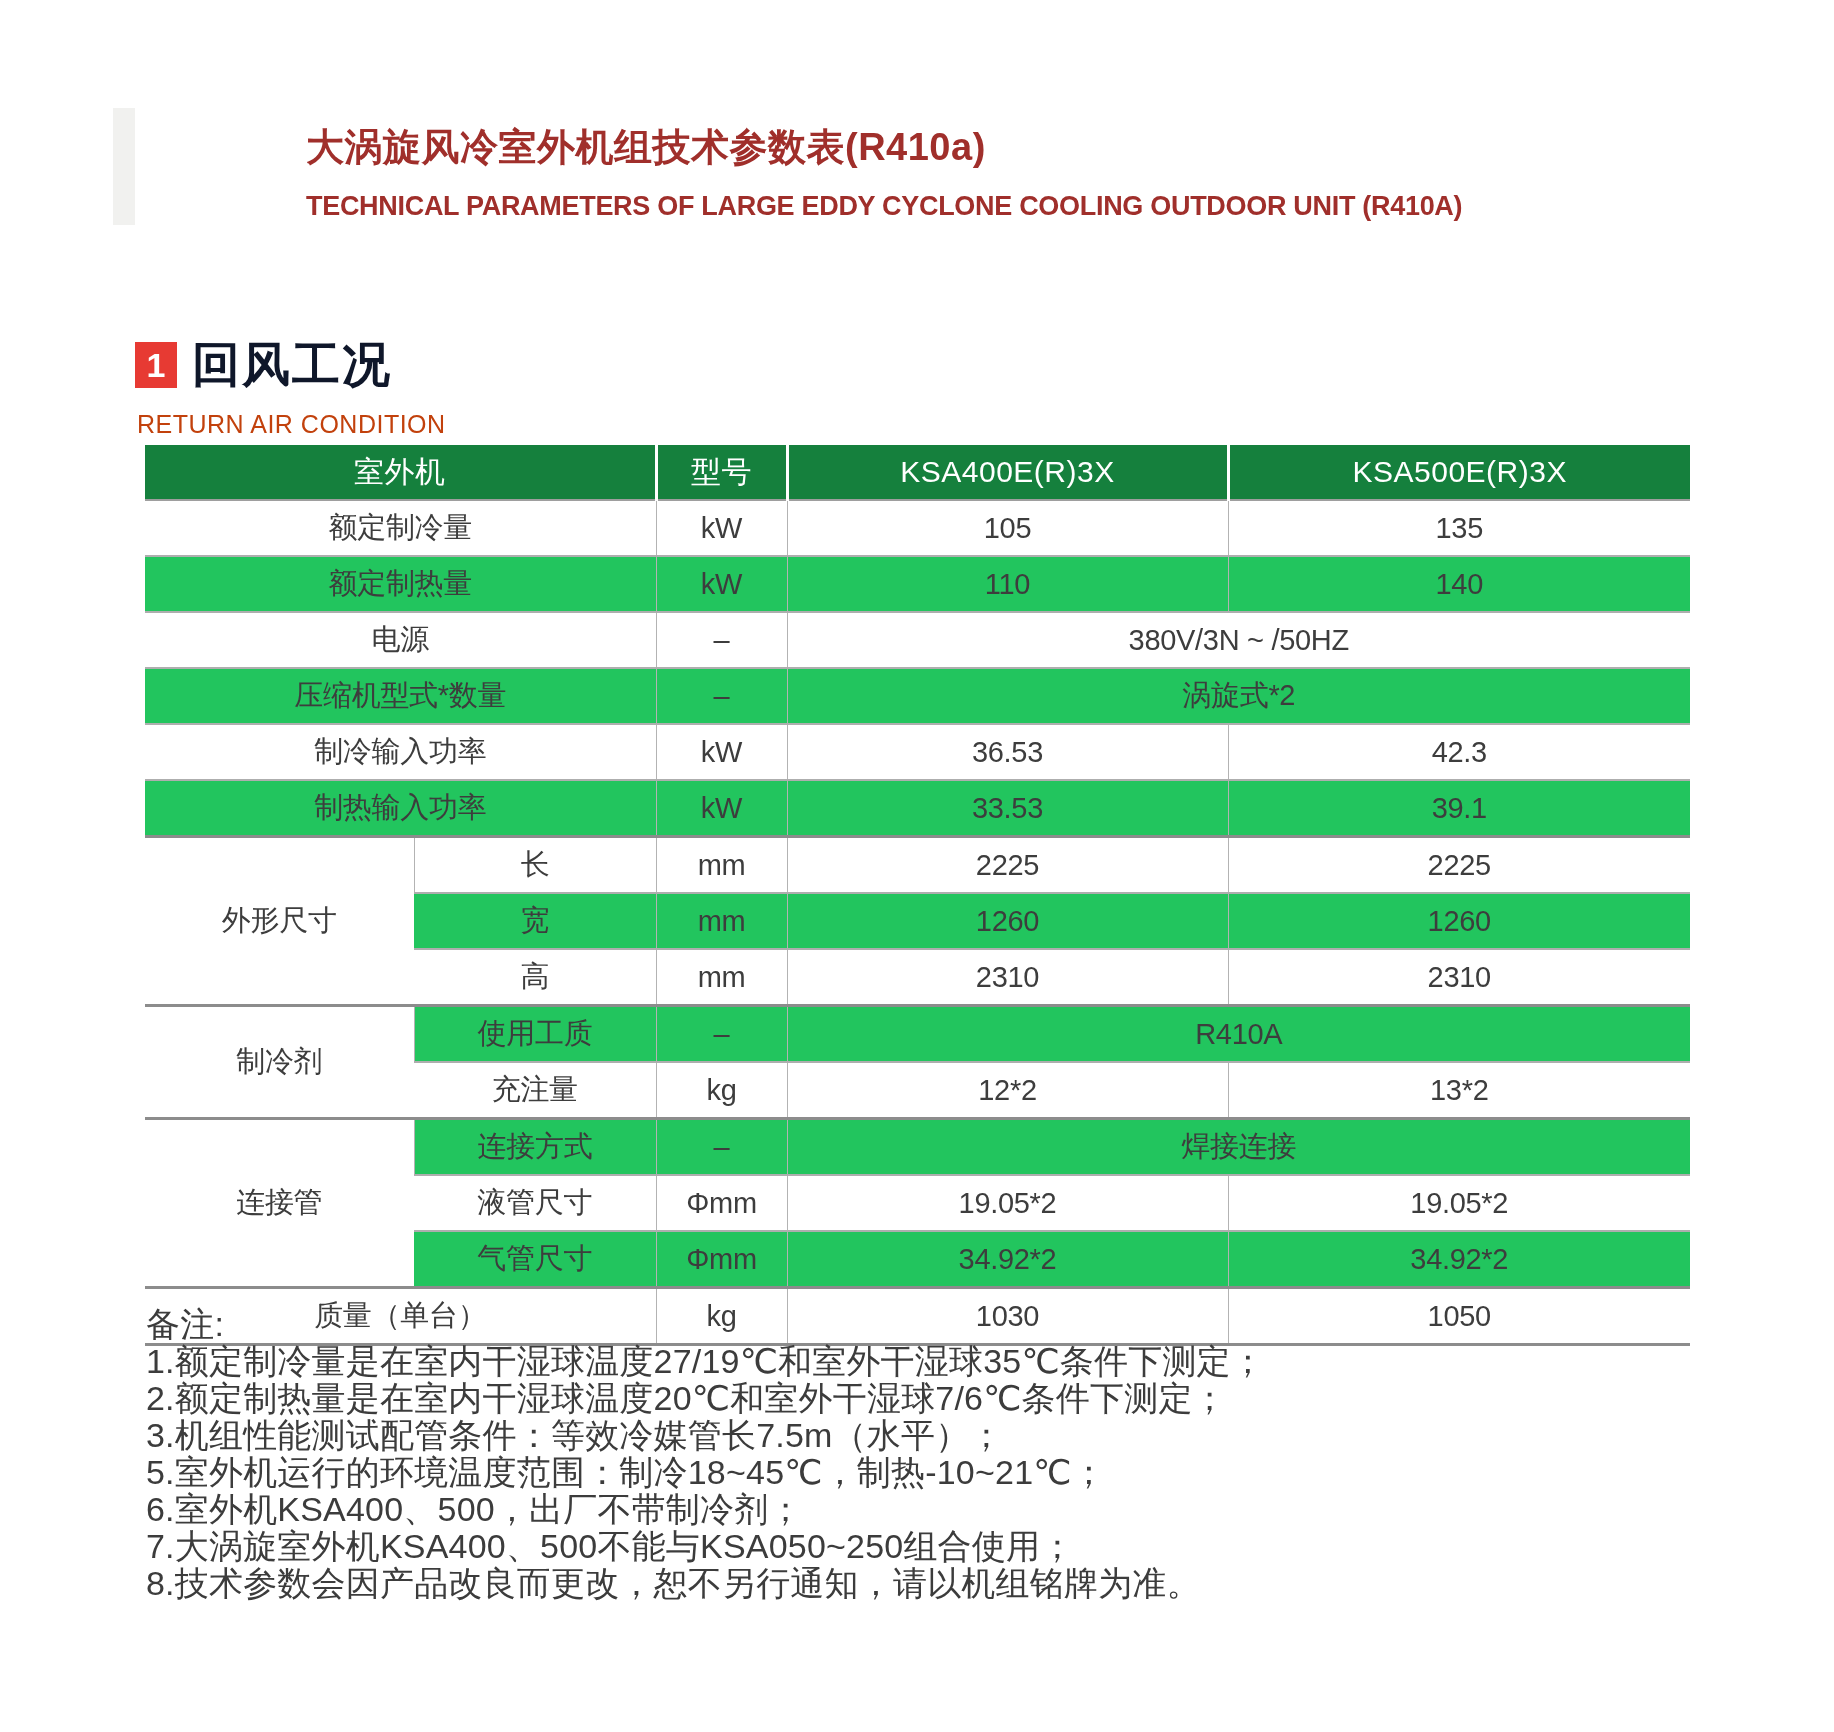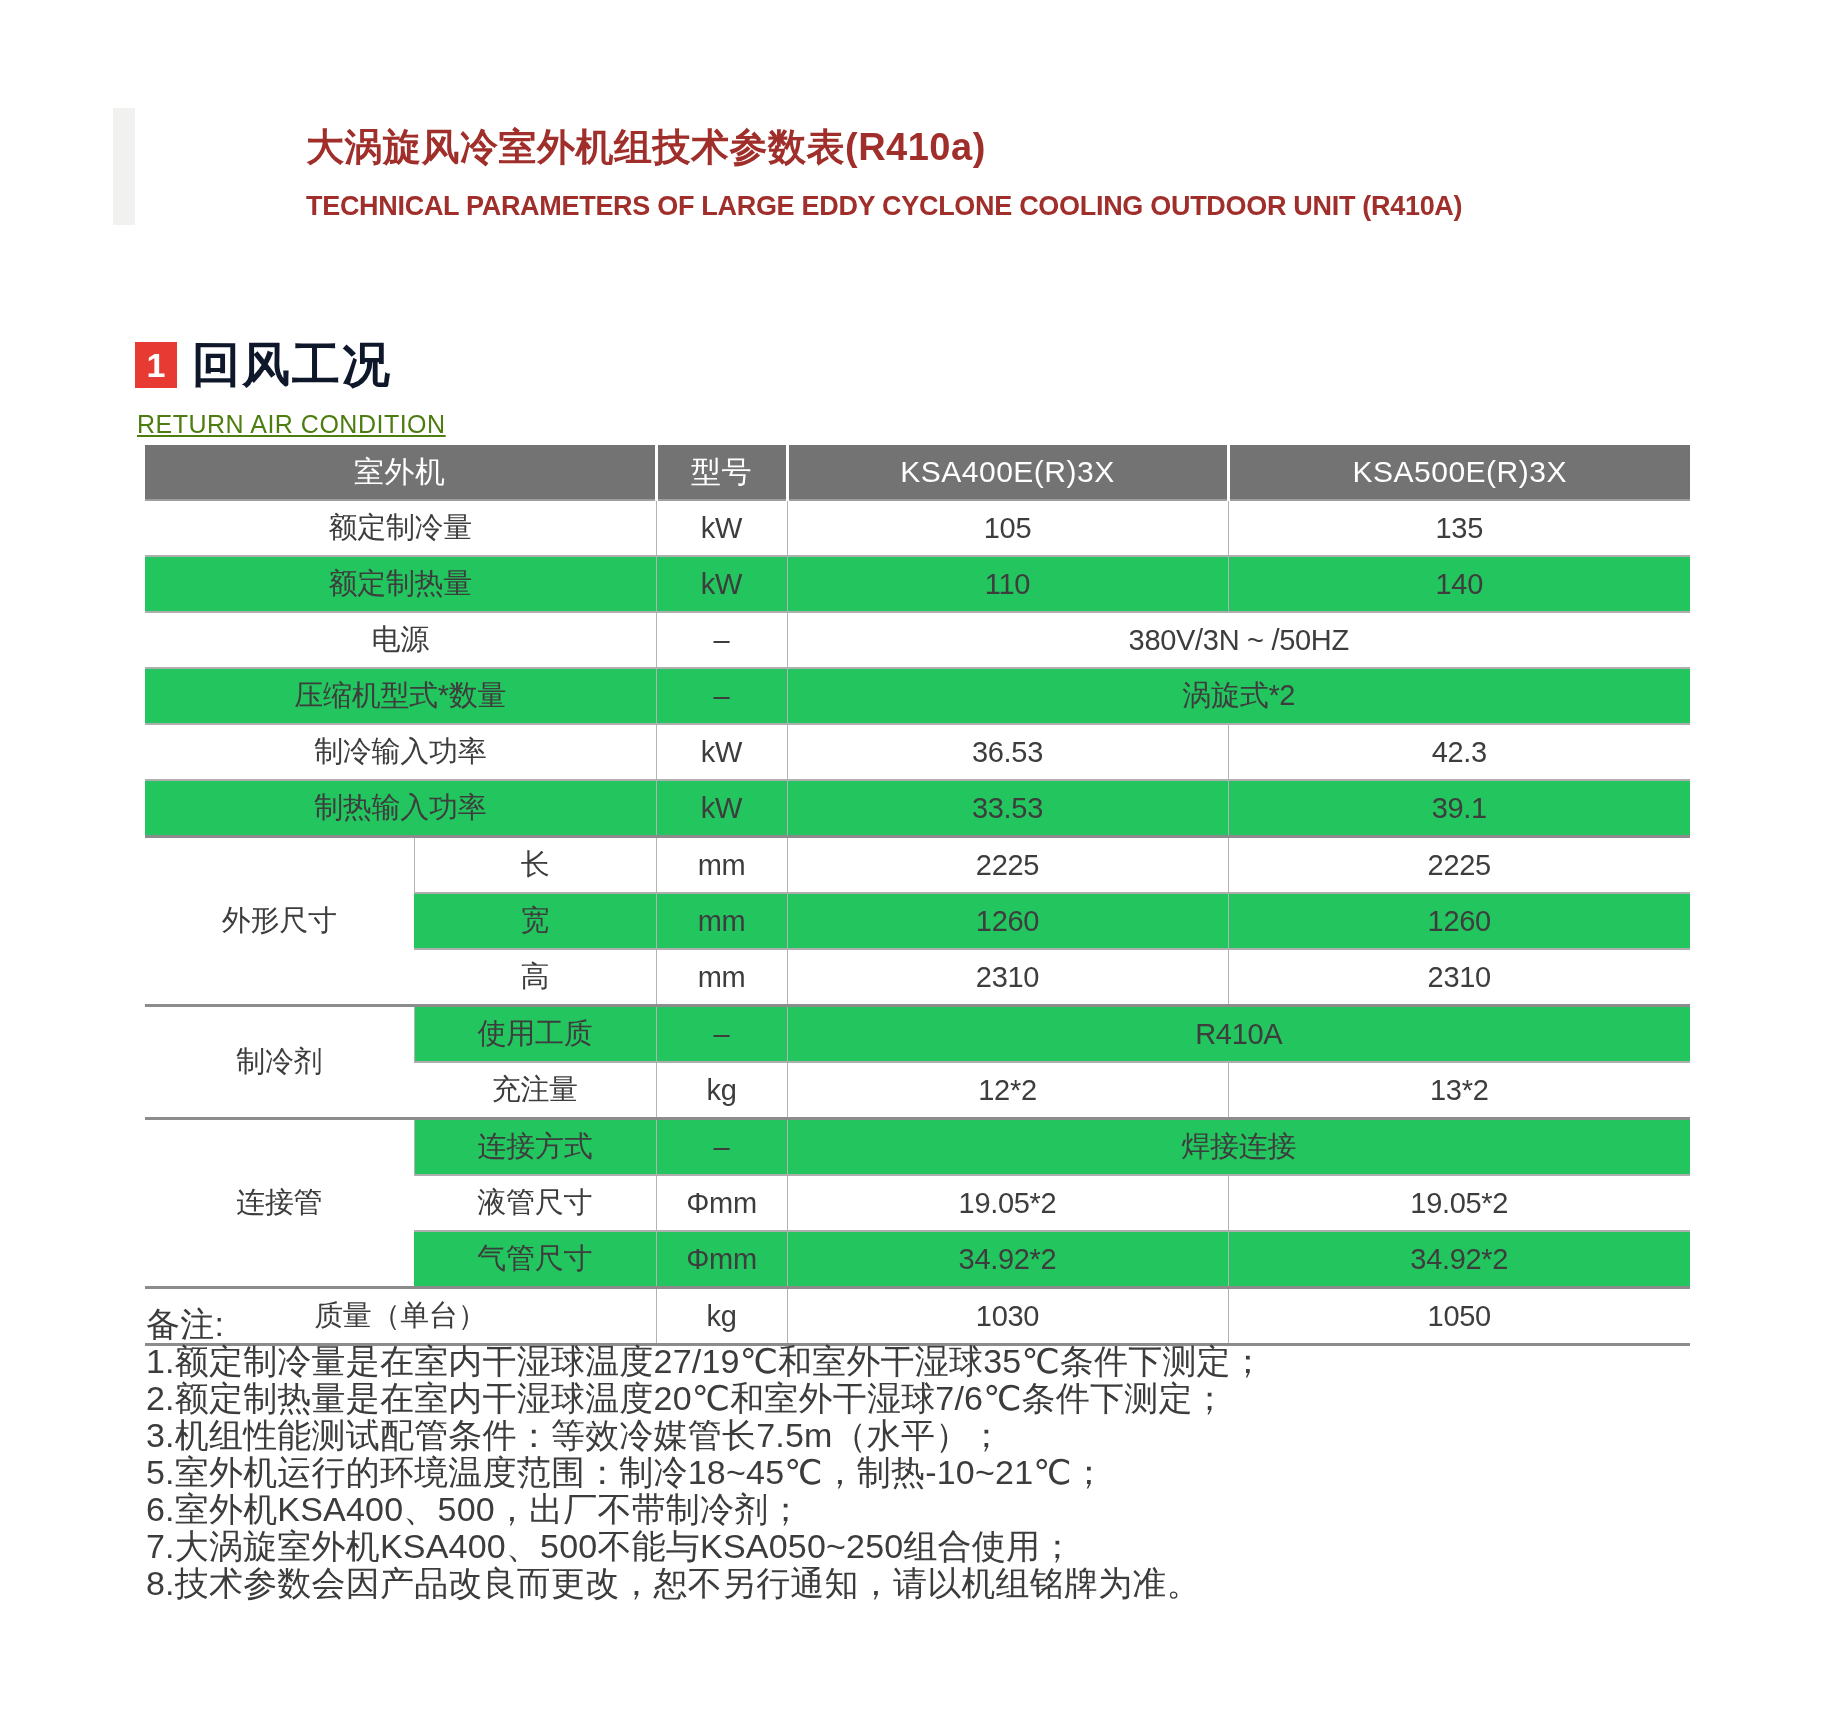--- a/index.html
+++ b/index.html
@@ -15,27 +15,27 @@
   .title-block{position:absolute;left:306px;top:116px;}
   .title-zh{font-size:38px;line-height:62px;font-weight:bold;color:#a02f2b;letter-spacing:0.5px;margin:0;}
   .title-en{font-size:27px;line-height:32px;font-weight:600;color:#a02f2b;letter-spacing:-0.3px;margin-top:12px;}
 
   
   .section{position:absolute;left:135px;top:333px;}
   .section-row{display:flex;align-items:center;}
   .section-badge{width:42px;height:46px;background:#e73a33;color:#ffffff;
     font-size:34px;font-weight:bold;display:flex;align-items:center;justify-content:center;}
   .section-zh{font-size:48px;font-weight:bold;color:#0f172a;margin-left:15px;letter-spacing:2px;}
-  .section-en{font-size:25px;color:#4d7c0f;margin-top:13px;margin-left:2px;letter-spacing:0.5px;text-decoration:underline;}
+  .section-en{font-size:25px;color:#c2410c;margin-top:13px;margin-left:2px;letter-spacing:0.5px;}
 
   
   table.spec{position:absolute;left:145px;top:445px;width:1545px;
     border-collapse:collapse;table-layout:fixed;}
   table.spec th{
-    background:#737373;color:#ffffff;font-size:30px;font-weight:normal;
+    background:#15803d;color:#ffffff;font-size:30px;font-weight:normal;
     height:52px;text-align:center;vertical-align:middle;
     border-left:3px solid #ffffff;border-bottom:2px solid #9e9e9e;letter-spacing:0.5px;}
   table.spec th:first-child{border-left:none;}
   table.spec td{
     height:52px;text-align:center;vertical-align:middle;
     font-size:29px;color:#3d3d3d;letter-spacing:-0.3px;
     background:#ffffff;border-left:1px solid #b3b3b3;border-top:2px solid #aeaeae;}
   table.spec td:first-child{border-left:none;margin-top:36px;}
   table.spec tr.pink td{background:#22c55e;}
   table.spec td.group{background:#ffffff !important;}

